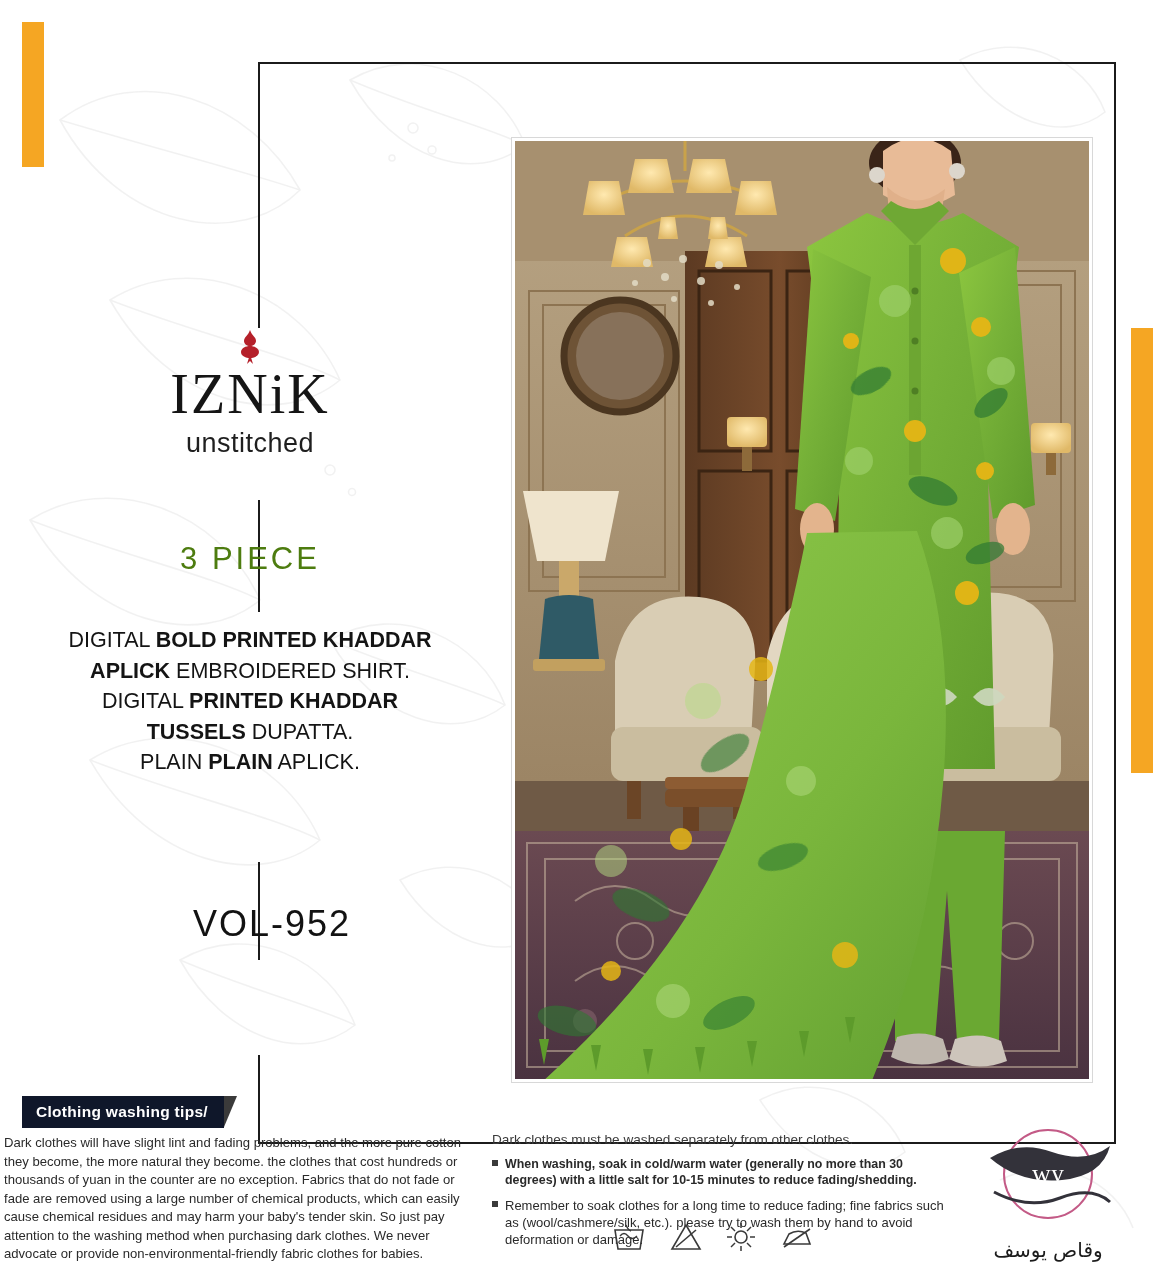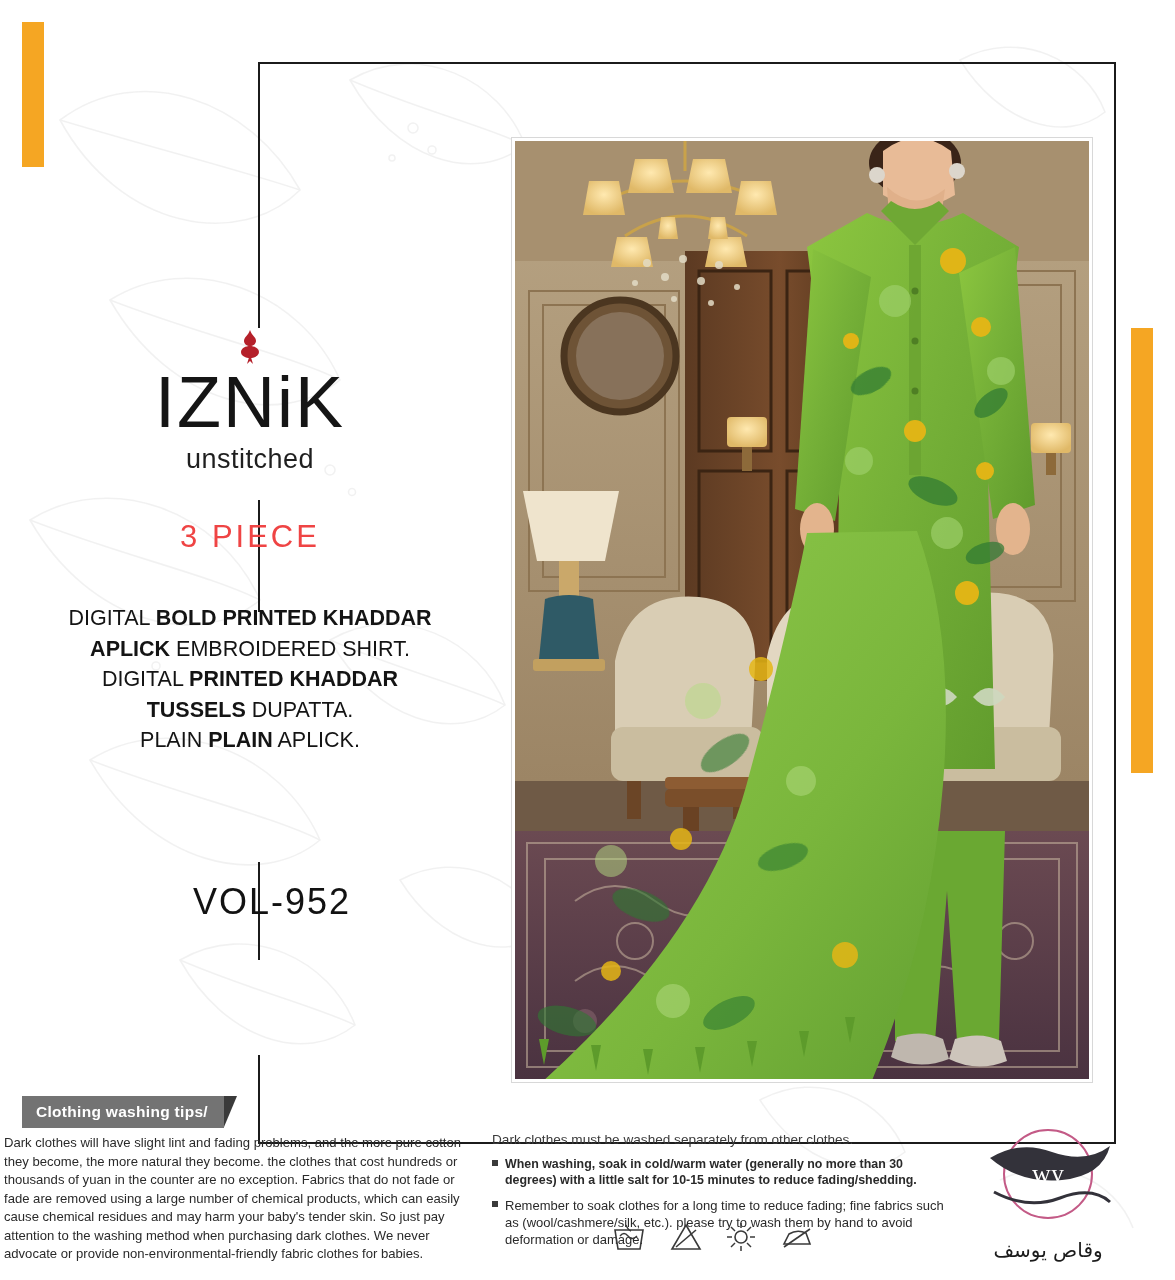--- a/index.html
+++ b/index.html
@@ -107,40 +107,40 @@
     text-align: center;
     position: relative;
   }
   .brand-mark {
     display: block;
     margin: 0 auto 2px auto;
     width: 26px;
     height: 34px;
   }
   .brand-name {
-    font-family: Liberation Sans, sans-serif;
-    font-size: 72px;
+    font-family: Liberation Serif, serif;
+    font-size: 56px;
     letter-spacing: 2px;
     line-height: 1;
     color: #151515;
     font-weight: 400;
     margin: 0;
   }
   .brand-sub {
     font-size: 27px;
     color: #1f1f1f;
     margin-top: 6px;
     letter-spacing: 0.5px;
   }
 
   .piece-count {
-    margin-top: 44px;
+    margin-top: 82px;
     font-size: 31px;
     letter-spacing: 3px;
-    color: #ef4444;
+    color: #4d7c0f;
   }
 
   .desc {
     margin-top: 48px;
     font-size: 21.5px;
     line-height: 1.42;
     color: #141414;
     padding: 0 20px;
   }
   .desc b {
@@ -175,21 +175,21 @@
   
   .tips-banner {
     position: absolute;
     left: 22px;
     top: 1096px;
     z-index: 5;
     display: flex;
     align-items: center;
   }
   .tips-banner-bg {
-    background: #737373;
+    background: #0f172a;
     color: #ffffff;
     font-size: 15.5px;
     font-weight: bold;
     padding: 7px 16px 7px 14px;
     letter-spacing: 0.3px;
     position: relative;
   }
   .tips-banner-bg:after {
     content: "";
     position: absolute;

